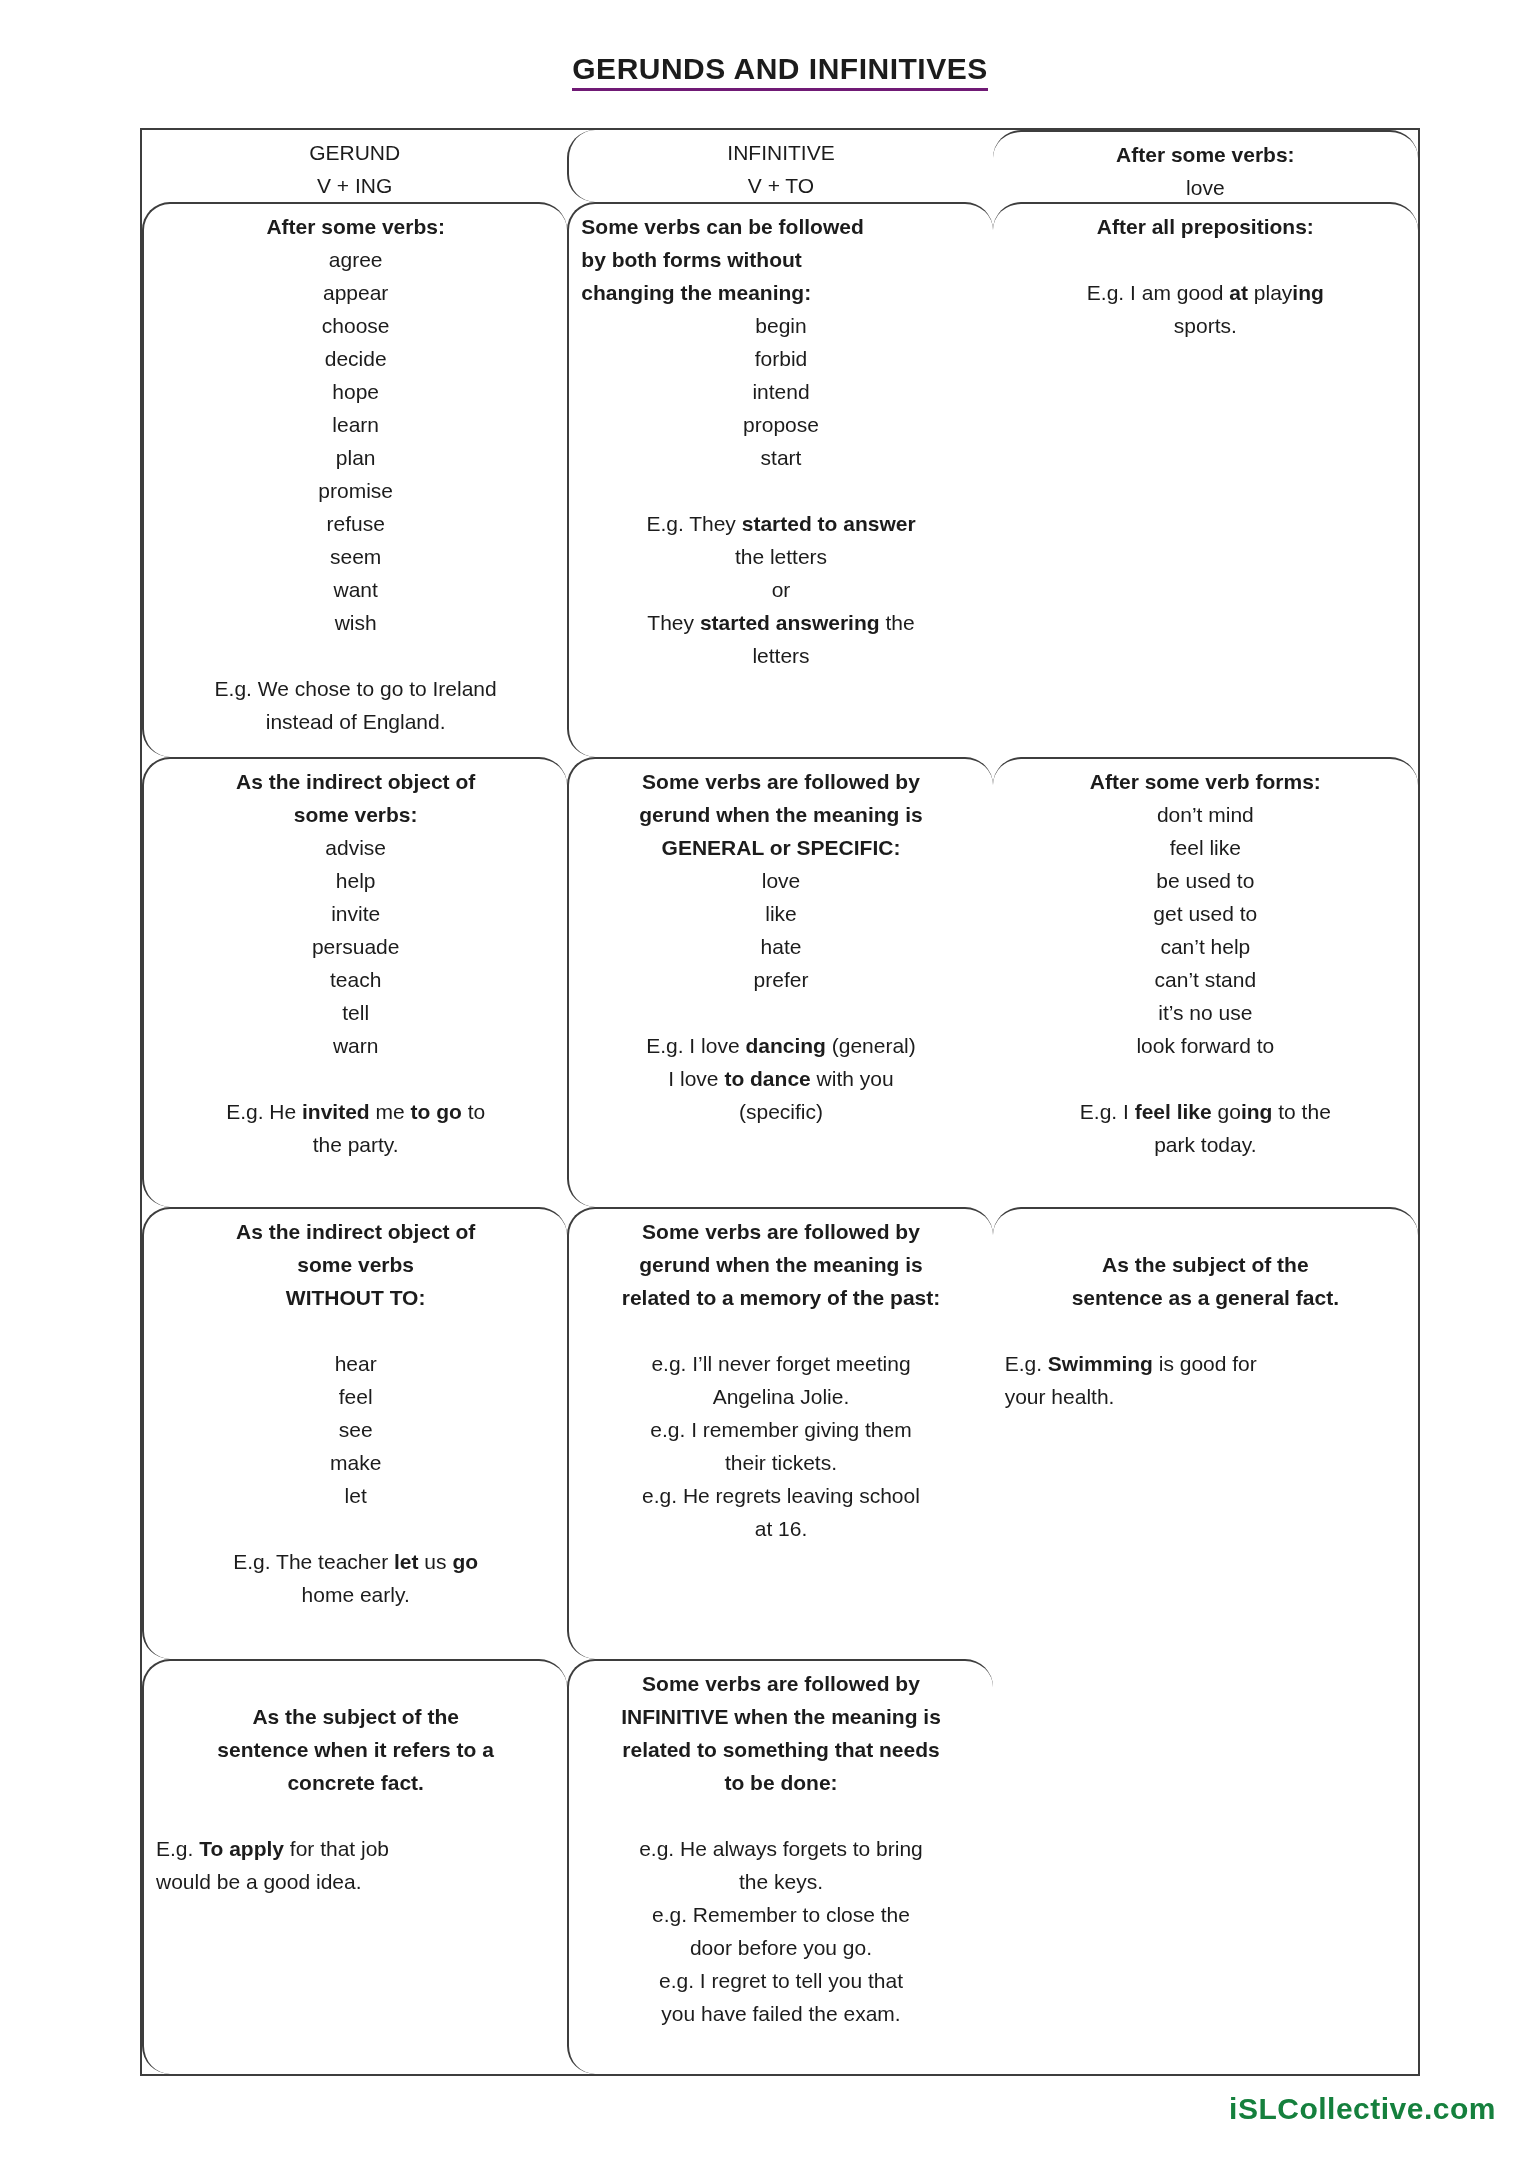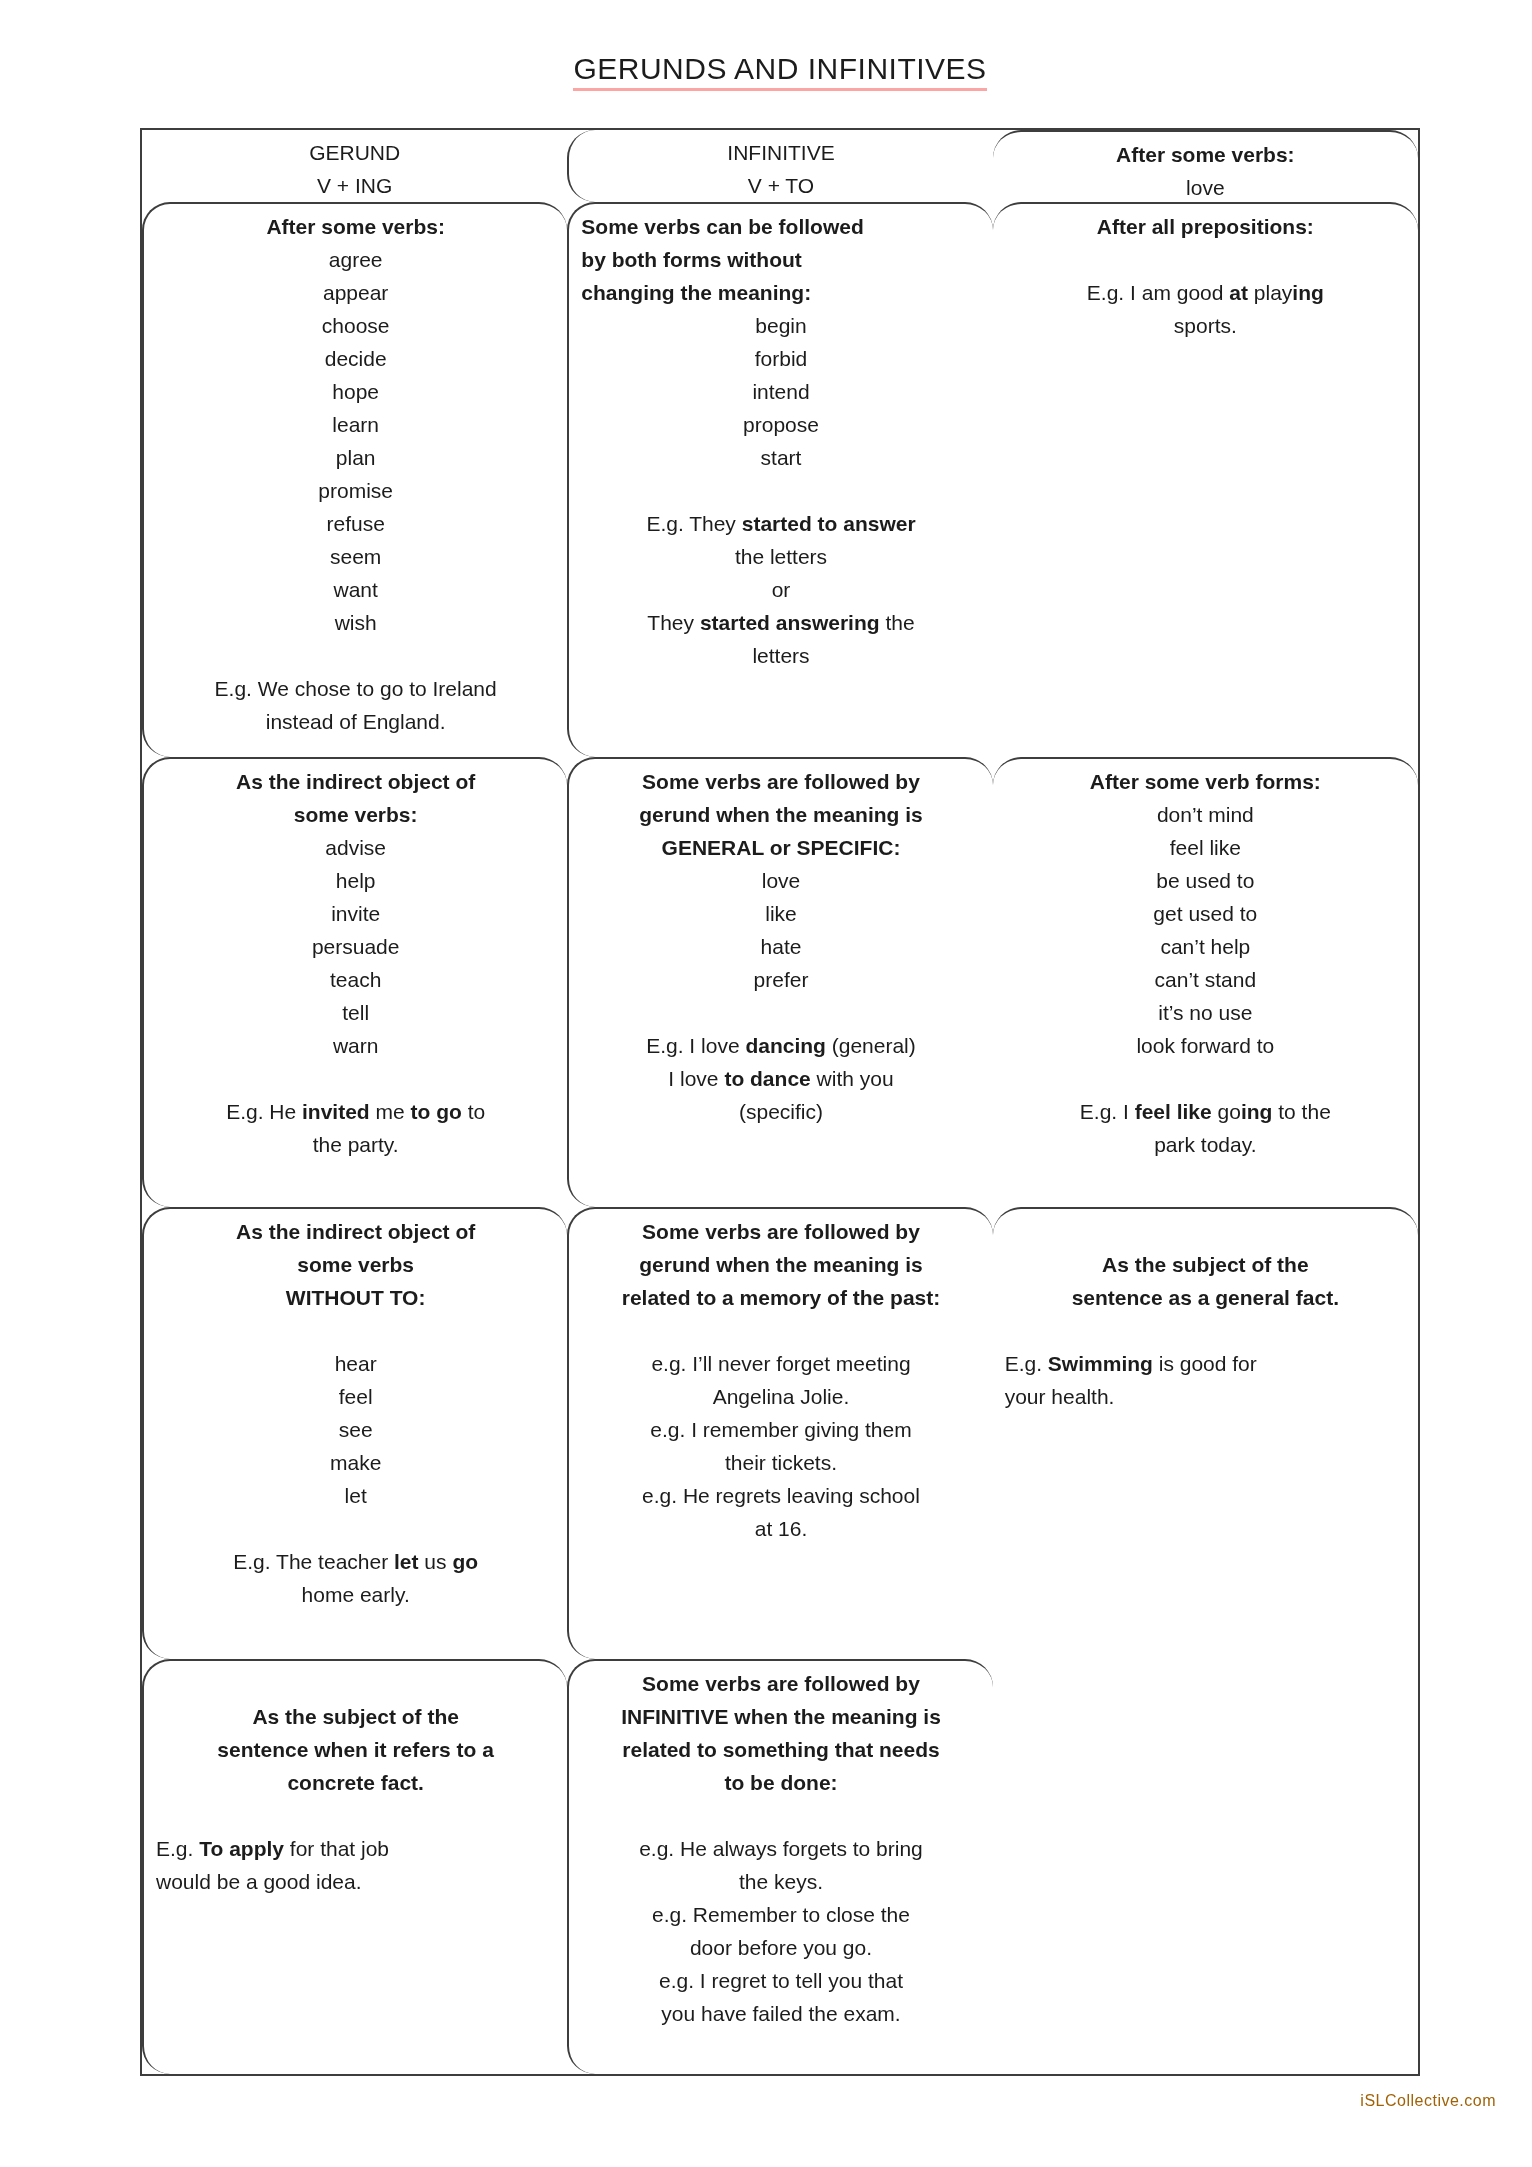--- a/index.html
+++ b/index.html
@@ -12,22 +12,22 @@
     overflow:hidden;
     margin:0 auto;
     box-shadow:0 0 6px rgba(0,0,0,.25);
   }
   .title-wrap{
     position:absolute;left:140px;top:52px;width:1280px;
     text-align:center;
   }
   .title-text{
     display:inline-block;
-    font-size:30px;font-weight:normal;letter-spacing:.5px;
-    border-bottom:3px solid #fca5a5;
+    font-size:30px;font-weight:bold;letter-spacing:.5px;
+    border-bottom:3px solid #701a75;
     padding-bottom:2px;
   }
   .tbl{
     position:absolute;left:140px;top:128px;width:1280px;
     box-sizing:border-box;
     border:2px solid #3d3d3d;
     display:grid;
     grid-template-columns:1fr 1fr 1fr;
     grid-template-rows:72px 555px 450px 452px 415px;
     background:#fff;
@@ -45,21 +45,21 @@
   }
   .cell.c0{border-left:none;}
   .cell.hrow{border-top:none;}
   .blk{white-space:pre-line;margin:0;}
   .blk.h{font-weight:bold;}
   .blk.hl{font-weight:bold;text-align:left;}
   .blk.exl{text-align:left;}
   .blk.sp{height:33px;}
   .watermark{
     position:absolute;right:36px;top:2092px;
-    color:#a16207;font-size:16px;font-weight:400;
+    color:#15803d;font-size:30px;font-weight:700;
     letter-spacing:.5px;
   }
 </style>
 </head>
 <body>
 
 <div class="page">
   <div class="title-wrap">
     <span class="title-text">GERUNDS AND INFINITIVES</span>
   </div>

